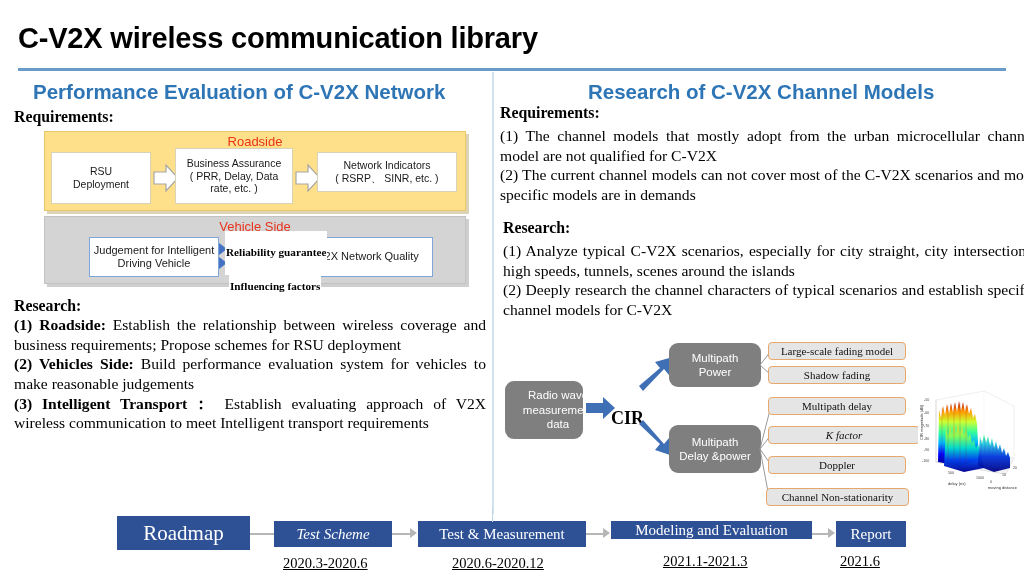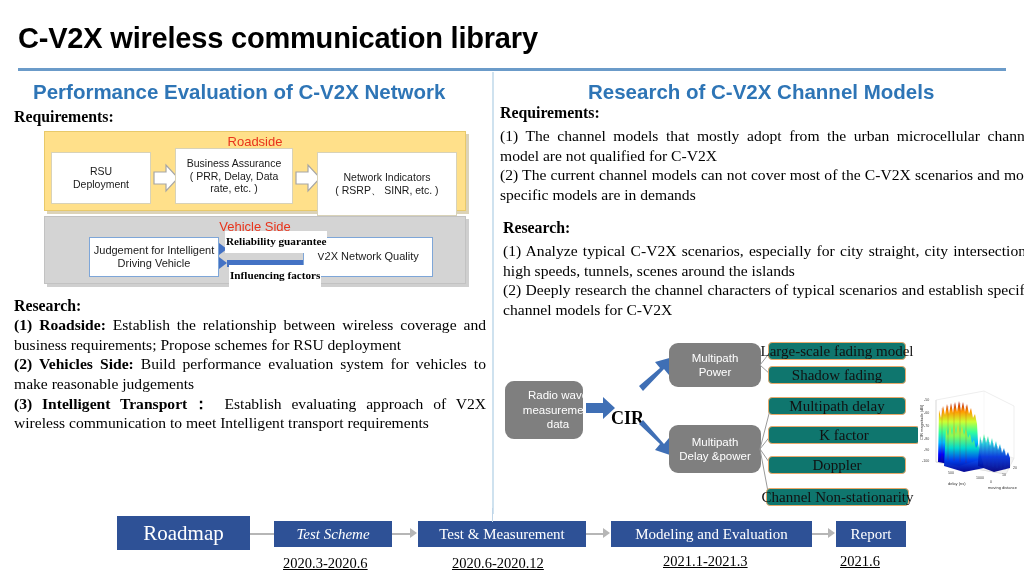--- a/index.html
+++ b/index.html
@@ -111,21 +111,21 @@
     text-align: center;
     font-family: "Liberation Sans", sans-serif;
     font-size: 10.5px;
     line-height: 1.22;
     color: #1a1a1a;
     box-sizing: border-box;
     padding: 2px 3px;
   }
   #rsu-box   { left: 6px;   top: 20px; width: 100px; height: 52px; }
   #ba-box    { left: 130px; top: 16px; width: 118px; height: 56px; }
-  #ni-box    { left: 272px; top: 20px; width: 140px; height: 64px; }
+  #ni-box    { left: 272px; top: 20px; width: 140px; height: 40px; }
 
   
   .blockarrow-w {
     position: absolute;
     width: 26px; height: 30px;
   }
 
   
   .vbox {
     position: absolute;
@@ -144,21 +144,21 @@
   #v2xq-box  { left: 258px; top: 20px; width: 130px; height: 40px; }
 
   .varrow-lbl {
     position: absolute;
     font-family: "Liberation Serif", serif;
     font-weight: bold;
     font-size: 11.2px;
     color: #000;
     background: #ffffff;
     white-space: nowrap;
-    padding: 5px 1px;
+    padding: 16px 1px;
     line-height: 1.05;
   }
   #vlbl-top { left: 180px; top: 14px; }
   #vlbl-bot { left: 184px; top: 48px; }
 
   .blue-arrow-left {
     position: absolute;
     height: 7px;
     background: #4472C4;
   }
@@ -193,35 +193,35 @@
     font-family: "Liberation Serif", serif;
     font-weight: bold;
     font-size: 18px;
     color: #000;
     white-space: nowrap;
     margin-top: 12px;
   }
 
   .obox {
     position: absolute;
-    background: #0f766e;
+    background: #e5e5e5;
     border: 1px solid #E8A86A;
     border-radius: 4px;
     display: flex; align-items: center; justify-content: center;
     text-align: center;
     font-family: "Liberation Serif", serif;
-    font-size: 15px;
+    font-size: 11px;
     color: #111;
     box-sizing: border-box;
     white-space: nowrap;
   }
   #o1 { left: 768px; top: 342px; width: 138px; height: 18px; }
   #o2 { left: 768px; top: 366px; width: 138px; height: 18px; }
   #o3 { left: 768px; top: 397px; width: 138px; height: 18px; }
-  #o4 { left: 768px; top: 426px; width: 152px; height: 18px; }
+  #o4 { left: 768px; top: 426px; width: 152px; height: 18px; font-style: italic; }
   #o5 { left: 768px; top: 456px; width: 138px; height: 18px; }
   #o6 { left: 766px; top: 488px; width: 143px; height: 18px; }
 
   
   .bluearrow { position: absolute; }
 
   
   .matplot {
     position: absolute; left: 918px; top: 388px;
     width: 103px; height: 104px;
@@ -249,21 +249,21 @@
     background: #2E5196;
     color: #ffffff;
     display: flex; align-items: center; justify-content: center;
     font-family: "Liberation Serif", serif;
     box-sizing: border-box;
     white-space: nowrap;
   }
   #rm-main { left: 117px; top: 516px; width: 133px; height: 34px; font-size: 21px; }
   #rm-1 { left: 274px; top: 521px; width: 118px; height: 26px; font-size: 15px; font-style: italic; }
   #rm-2 { left: 418px; top: 521px; width: 168px; height: 26px; font-size: 15px; }
-  #rm-3 { left: 611px; top: 521px; width: 201px; height: 26px; font-size: 15px; }
+  #rm-3 { left: 611px; top: 521px; width: 201px; height: 18px; font-size: 15px; }
   #rm-4 { left: 836px; top: 521px; width: 70px; height: 26px; font-size: 15px; }
 
   .rm-conn {
     position: absolute; height: 2px; background: #B6B6B6; top: 533px;
   }
   .rm-head {
     position: absolute; top: 528px;
     width: 0; height: 0;
     border-top: 5px solid transparent;
     border-bottom: 5px solid transparent;

